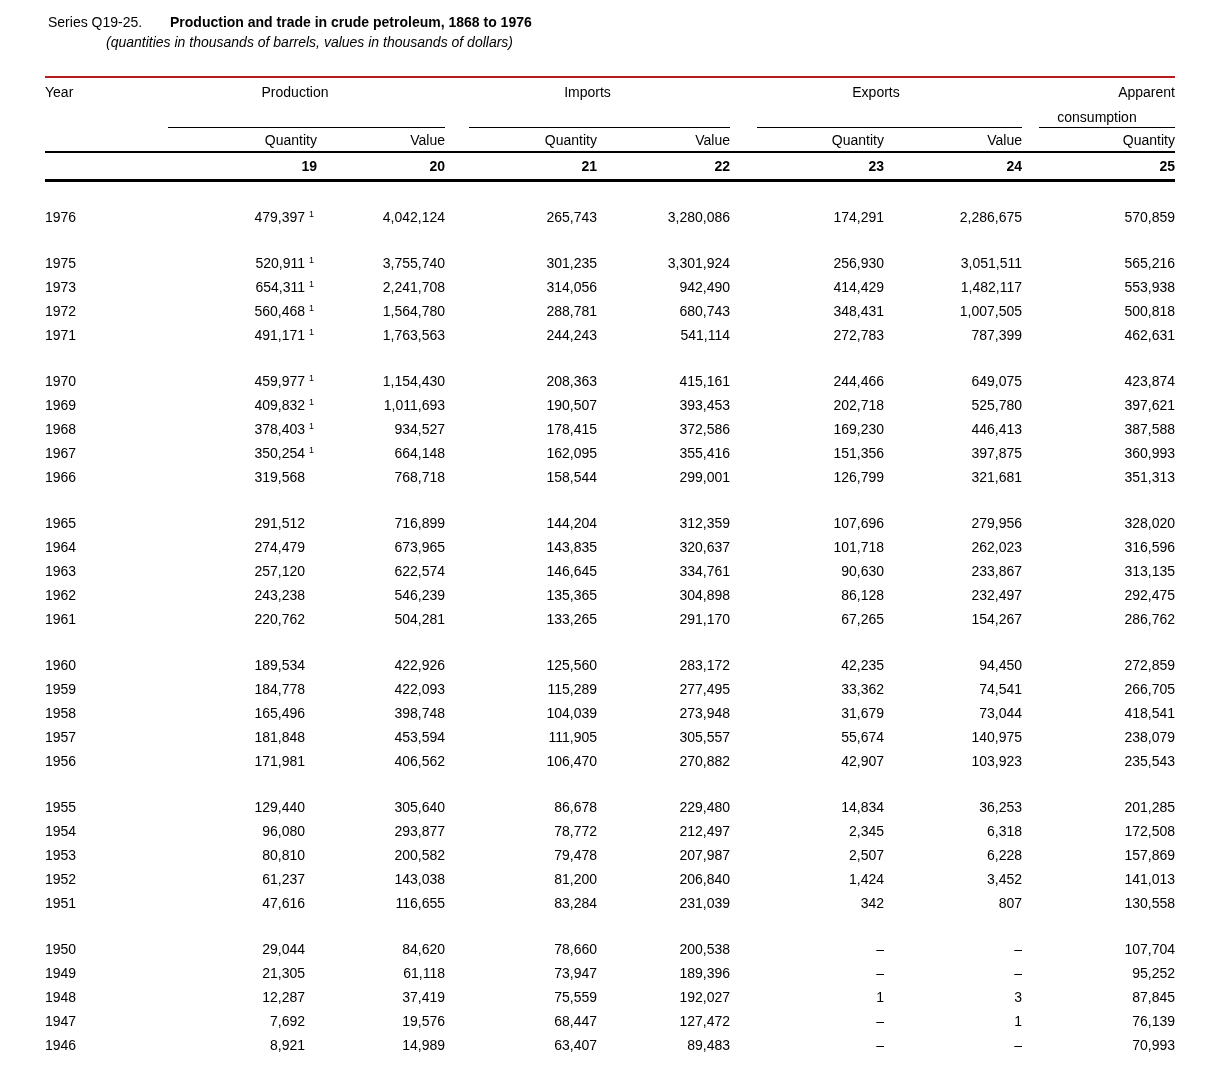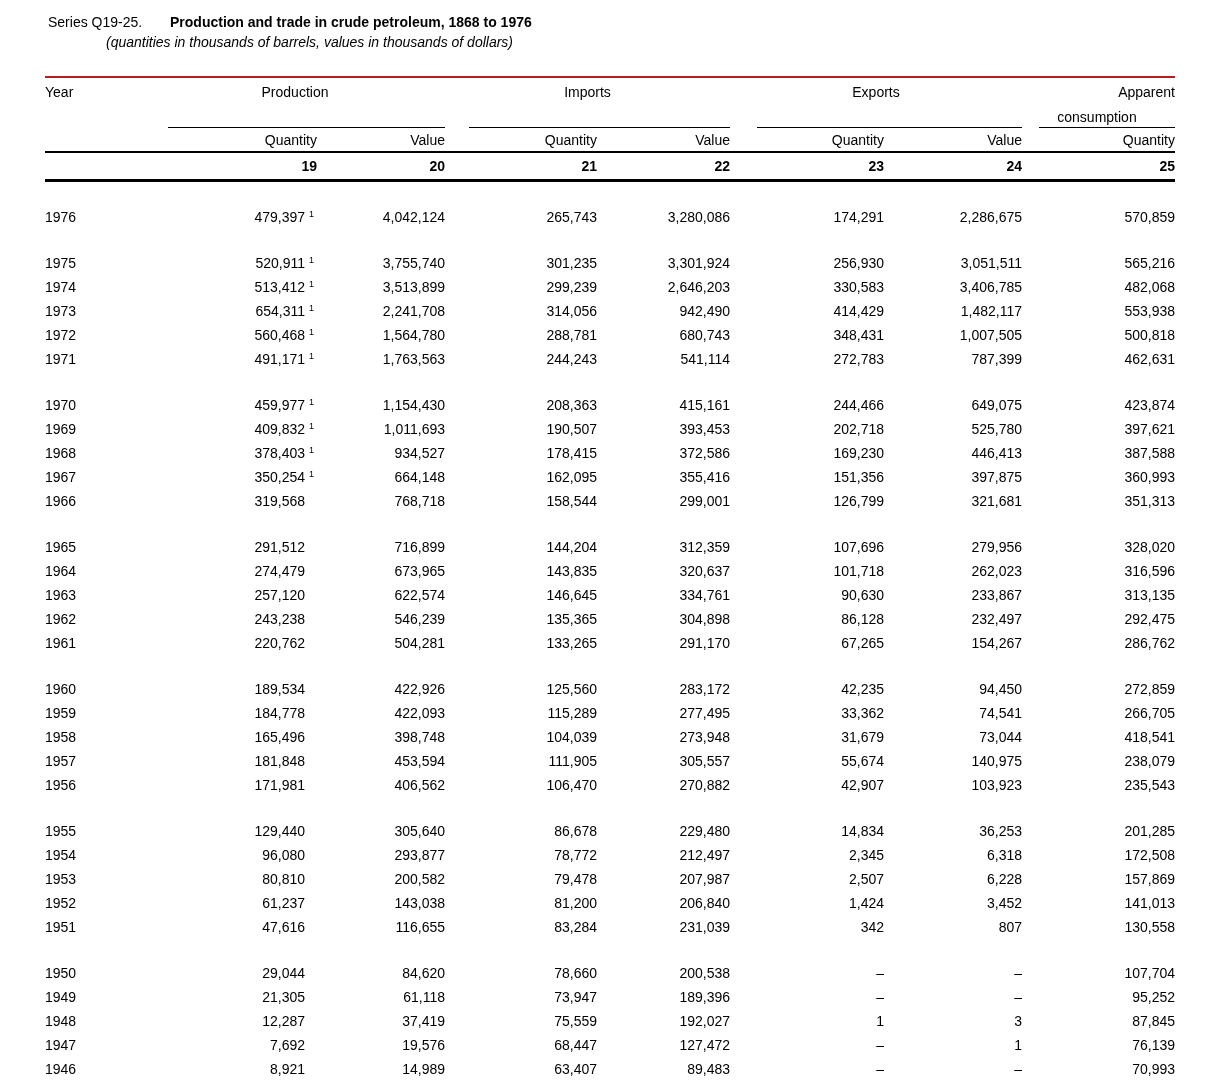--- a/index.html
+++ b/index.html
@@ -143,30 +143,20 @@
           <td class="year-col">1975</td>
           <td class="num pqd"><span class="v">520,911</span><span class="fnsup">1</span></td>
           <td class="num pv">3,755,740</td>
           <td class="num iq">301,235</td>
           <td class="num iv">3,301,924</td>
           <td class="num eq">256,930</td>
           <td class="num ev">3,051,511</td>
           <td class="num cq">565,216</td>
         </tr>
         <tr class="data-row">
-          <td class="year-col">1974</td>
-          <td class="num pqd"><span class="v">513,412</span><span class="fnsup">1</span></td>
-          <td class="num pv">3,513,899</td>
-          <td class="num iq">299,239</td>
-          <td class="num iv">2,646,203</td>
-          <td class="num eq">330,583</td>
-          <td class="num ev">3,406,785</td>
-          <td class="num cq">482,068</td>
-        </tr>
-        <tr class="data-row">
           <td class="year-col">1973</td>
           <td class="num pqd"><span class="v">654,311</span><span class="fnsup">1</span></td>
           <td class="num pv">2,241,708</td>
           <td class="num iq">314,056</td>
           <td class="num iv">942,490</td>
           <td class="num eq">414,429</td>
           <td class="num ev">1,482,117</td>
           <td class="num cq">553,938</td>
         </tr>
         <tr class="data-row">

